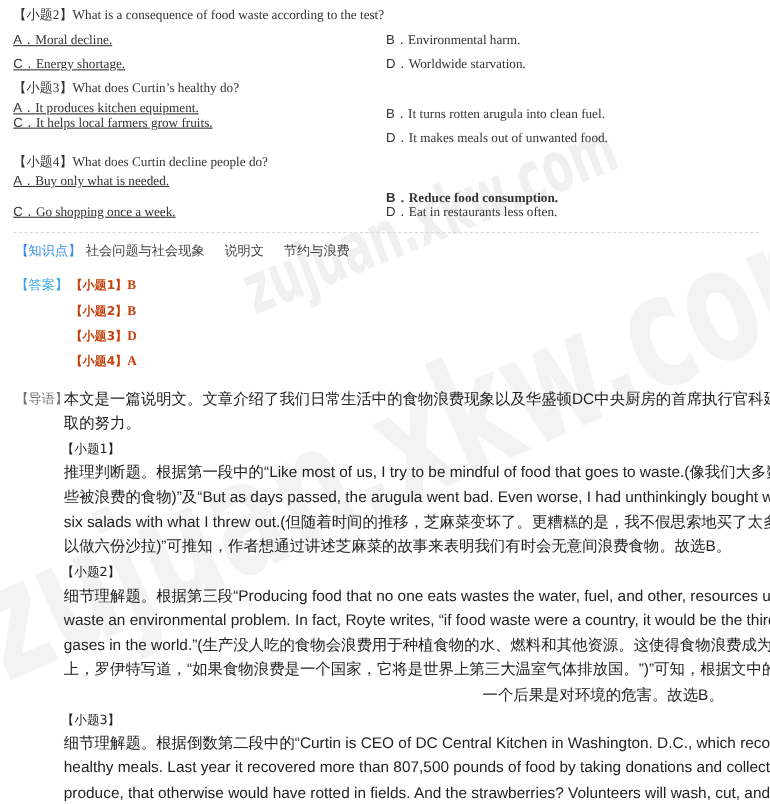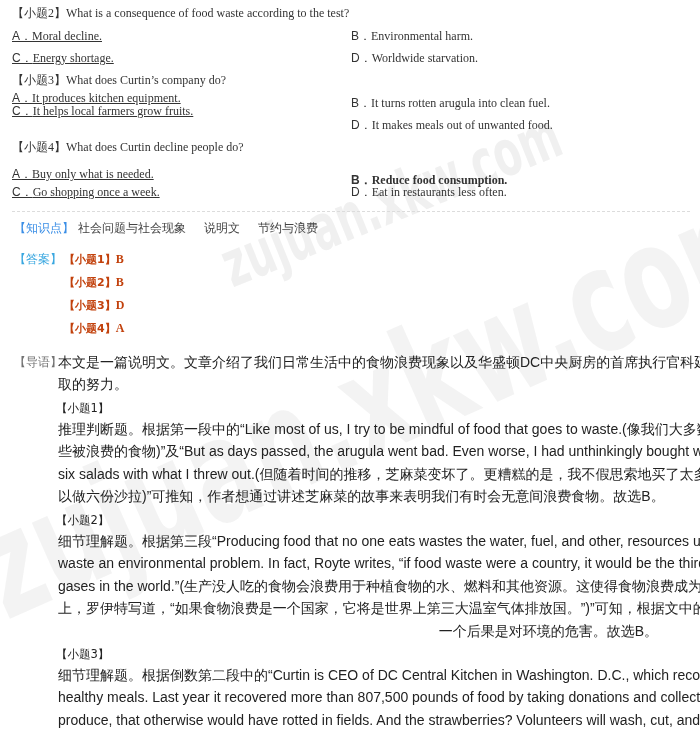--- a/index.html
+++ b/index.html
@@ -164,39 +164,39 @@
     <span class="letter">B．</span><span>Environmental harm.</span>
   </div>
   <div class="opt col-a" style="top:50px;">
     <span class="letter">C．</span><span>Energy shortage.</span>
   </div>
   <div class="opt col-b" style="top:50px;">
     <span class="letter">D．</span><span>Worldwide starvation.</span>
   </div>
 
   <div class="q-line" style="top:72px;">
-    <span>【小题3】</span><span>What does Curtin’s company do?</span>
+    <span>【小题3】</span><span>What does Curtin’s healthy do?</span>
   </div>
   <div class="opt col-a" style="top:90px;">
     <span class="letter">A．</span><span>It produces kitchen equipment.</span>
   </div>
   <div class="opt col-b" style="top:95px;">
     <span class="letter">B．</span><span>It turns rotten arugula into clean fuel.</span>
   </div>
   <div class="opt col-a" style="top:103px;">
     <span class="letter">C．</span><span>It helps local farmers grow fruits.</span>
   </div>
   <div class="opt col-b" style="top:117px;">
     <span class="letter">D．</span><span>It makes meals out of unwanted food.</span>
   </div>
 
   <div class="q-line" style="top:139px;">
     <span>【小题4】</span><span>What does Curtin decline people do?</span>
   </div>
-  <div class="opt col-a" style="top:166px;text-align:center;">
+  <div class="opt col-a" style="top:156px;text-align:center;">
     <span class="letter">A．</span><span>Buy only what is needed.</span>
   </div>
   <div class="opt col-b" style="top:172px;font-weight:bold;">
     <span class="letter">B．</span><span>Reduce food consumption.</span>
   </div>
   <div class="opt col-a" style="top:184px;">
     <span class="letter">C．</span><span>Go shopping once a week.</span>
   </div>
   <div class="opt col-b" style="top:184px;">
     <span class="letter">D．</span><span>Eat in restaurants less often.</span>

